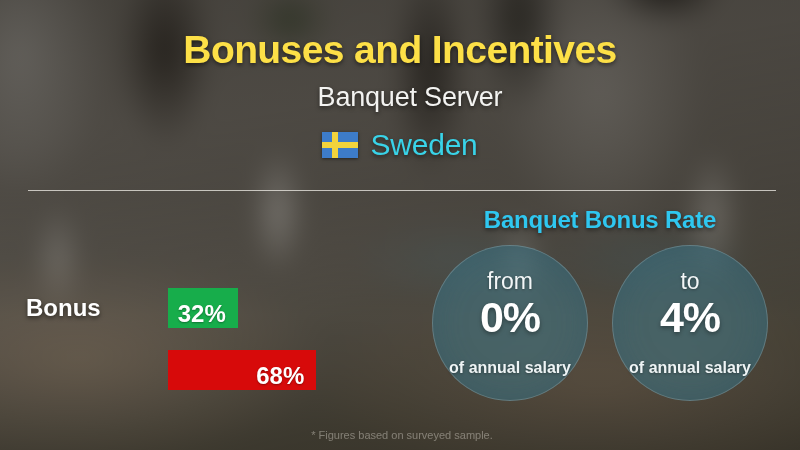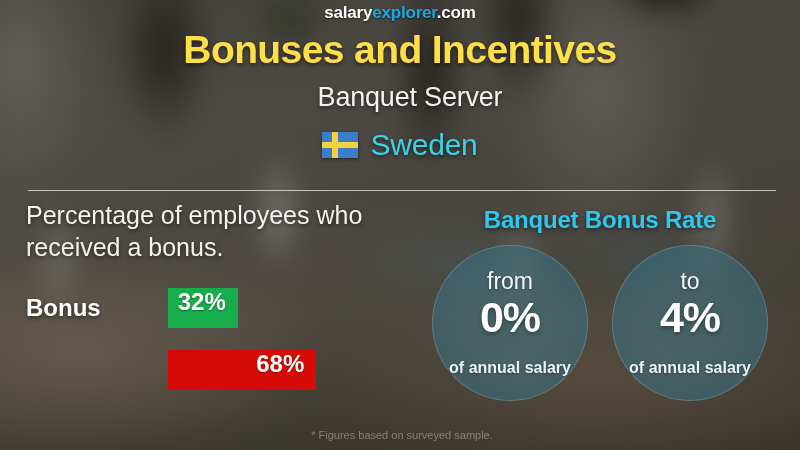--- a/index.html
+++ b/index.html
@@ -159,21 +159,21 @@
     white-space: nowrap;
   }
   .bar-track {
     position: absolute;
     left: 142px; top: 0; right: 0; height: 40px;
   }
   .bar-fill {
     position: absolute;
     left: 0; top: 0; height: 40px;
     display: flex;
-    align-items: flex-start;
+    align-items: flex-end;
     justify-content: flex-end;
     box-sizing: border-box;
     padding-right: 12px;
   }
   .bar-value {
     font-size: 24px;
     font-weight: bold;
     color: #ffffff;
     text-shadow: 0 1px 2px rgba(0,0,0,0.35);
   }
@@ -243,38 +243,34 @@
 </style>
 </head>
 <body>
 
 <div id="stage">
   <div id="bg"></div>
   <div id="scrim"></div>
 
   <div id="content">
 
-    <div class="logo">
-      <span>salary</span><span class="mid">explorer</span><span>.com</span>
-    </div>
 
     <div class="main-title">Bonuses and Incentives</div>
     <div class="sub-title">Banquet Server</div>
 
     <div class="country-row">
       <div class="flag">
         <div class="h-bar"></div>
         <div class="v-bar"></div>
       </div>
       <div class="country-name">Sweden</div>
     </div>
 
     <div class="divider"></div>
 
-    <div class="left-caption">Percentage of employees who received a bonus.</div>
 
     <div class="bars">
 
       <div class="bar-row">
         <div class="bar-label">Bonus</div>
         <div class="bar-track">
           <div class="bar-fill" id="fill0" style="width: 69.76px; background: rgb(23, 173, 75);">
             <span class="bar-value">32%</span>
           </div>
         </div>

